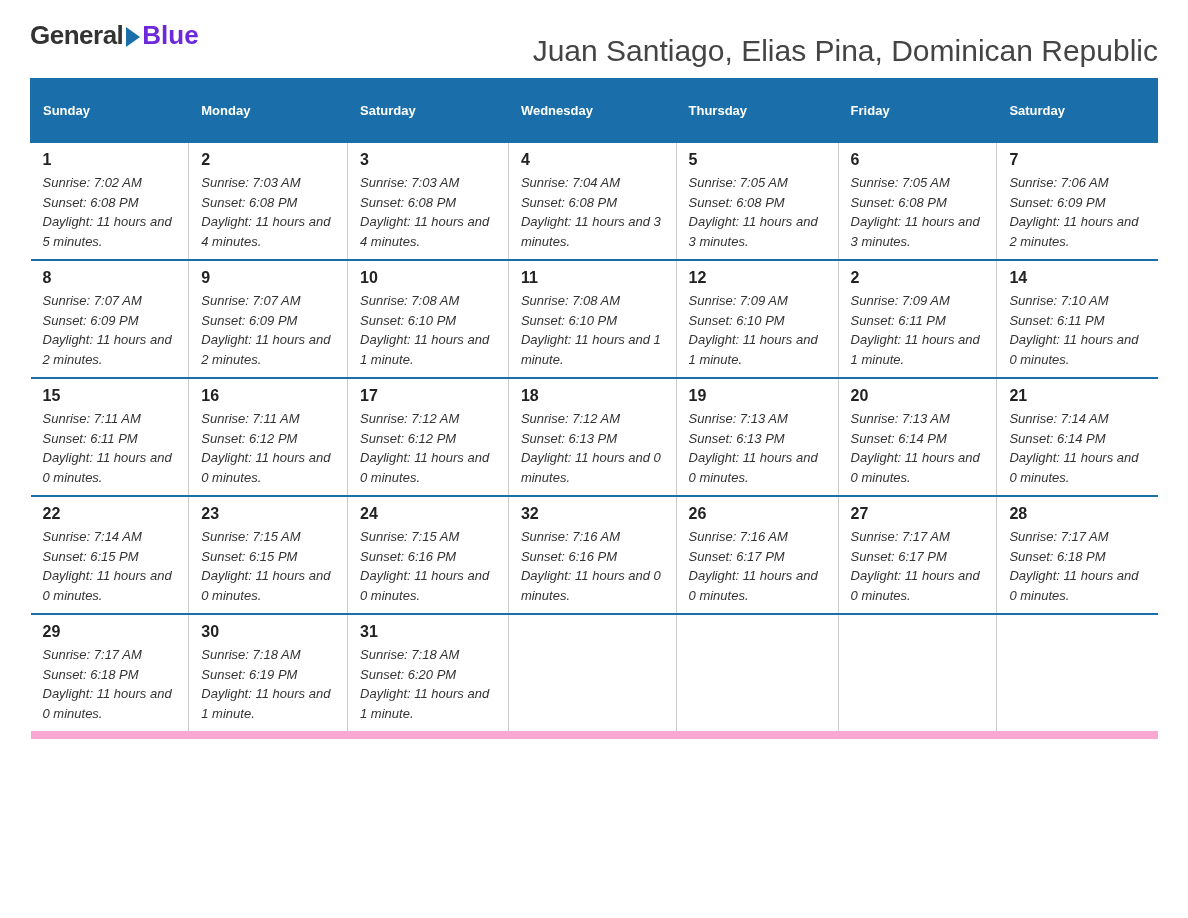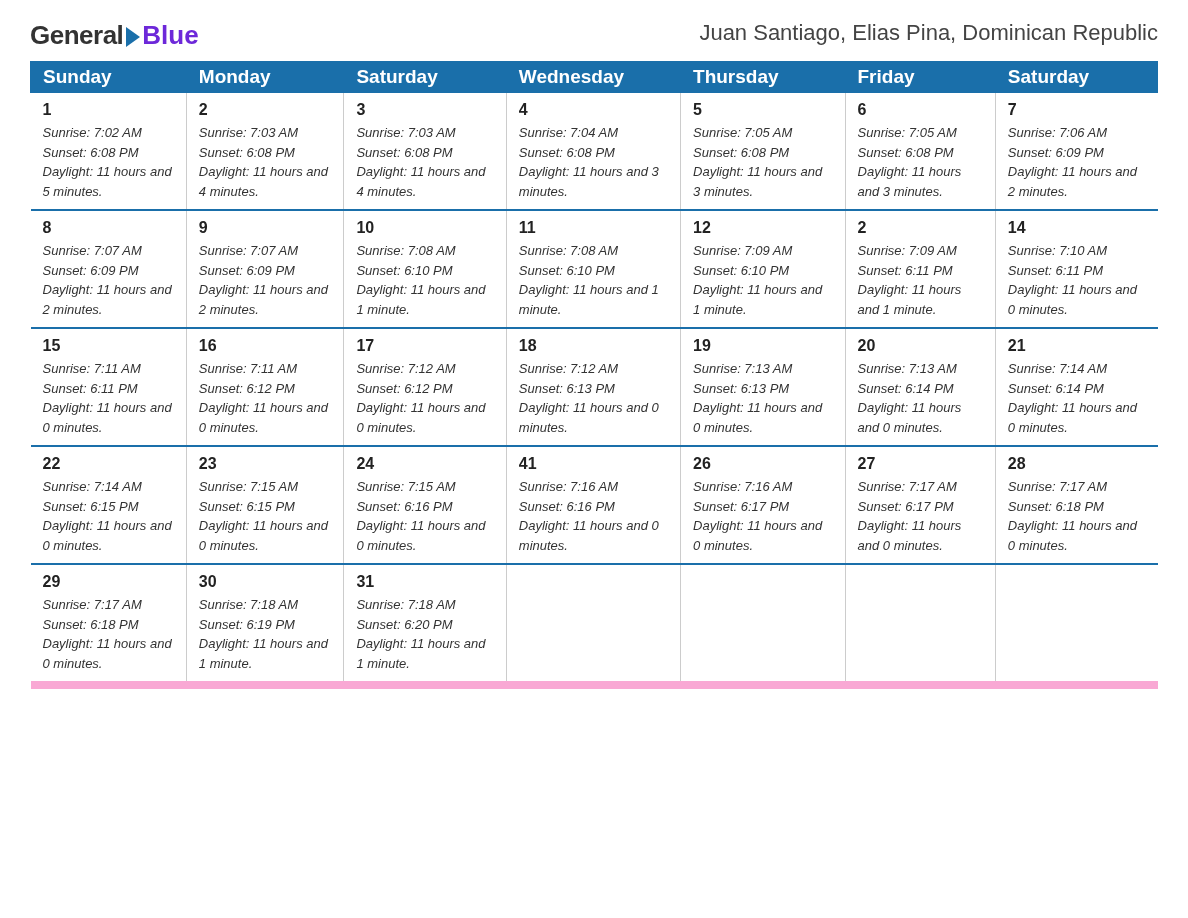--- a/index.html
+++ b/index.html
@@ -49,37 +49,37 @@
     .title-section {
       text-align: right;
     }
     .month-title {
       font-size: 52px;
       font-weight: bold;
       color: #222;
       line-height: 1.1;
     }
     .location-title {
-      font-size: 22px;
+      font-size: 30px;
       color: #444;
-      margin-top: 0;
+      margin-top: 14px;
     }
     table {
       width: 100%;
       border-collapse: collapse;
       margin-top: 10px;
     }
     thead tr {
       background-color: #1a6faa;
     }
     thead th {
       color: #fff;
-      font-size: 19px;
-      font-weight: bold;
-      padding: 4px 12px;
+      font-size: 13px;
+      font-weight: bold;
+      padding: 24px 12px;
       text-align: left;
       border: 1px solid #1a6faa;
     }
     tbody tr {
       border-bottom: 2px solid #1a6faa;
     }
     tbody td {
       vertical-align: top;
       padding: 8px 12px;
       border-right: 1px solid #ccc;
@@ -235,21 +235,21 @@
         </td>
         <td>
           <div class="day-number">23</div>
           <div class="day-info">Sunrise: 7:15 AM<br>Sunset: 6:15 PM<br>Daylight: 11 hours and 0 minutes.</div>
         </td>
         <td>
           <div class="day-number">24</div>
           <div class="day-info">Sunrise: 7:15 AM<br>Sunset: 6:16 PM<br>Daylight: 11 hours and 0 minutes.</div>
         </td>
         <td>
-          <div class="day-number">41</div>
+          <div class="day-number">32</div>
           <div class="day-info">Sunrise: 7:16 AM<br>Sunset: 6:16 PM<br>Daylight: 11 hours and 0 minutes.</div>
         </td>
         <td>
           <div class="day-number">26</div>
           <div class="day-info">Sunrise: 7:16 AM<br>Sunset: 6:17 PM<br>Daylight: 11 hours and 0 minutes.</div>
         </td>
         <td>
           <div class="day-number">27</div>
           <div class="day-info">Sunrise: 7:17 AM<br>Sunset: 6:17 PM<br>Daylight: 11 hours and 0 minutes.</div>
         </td>

